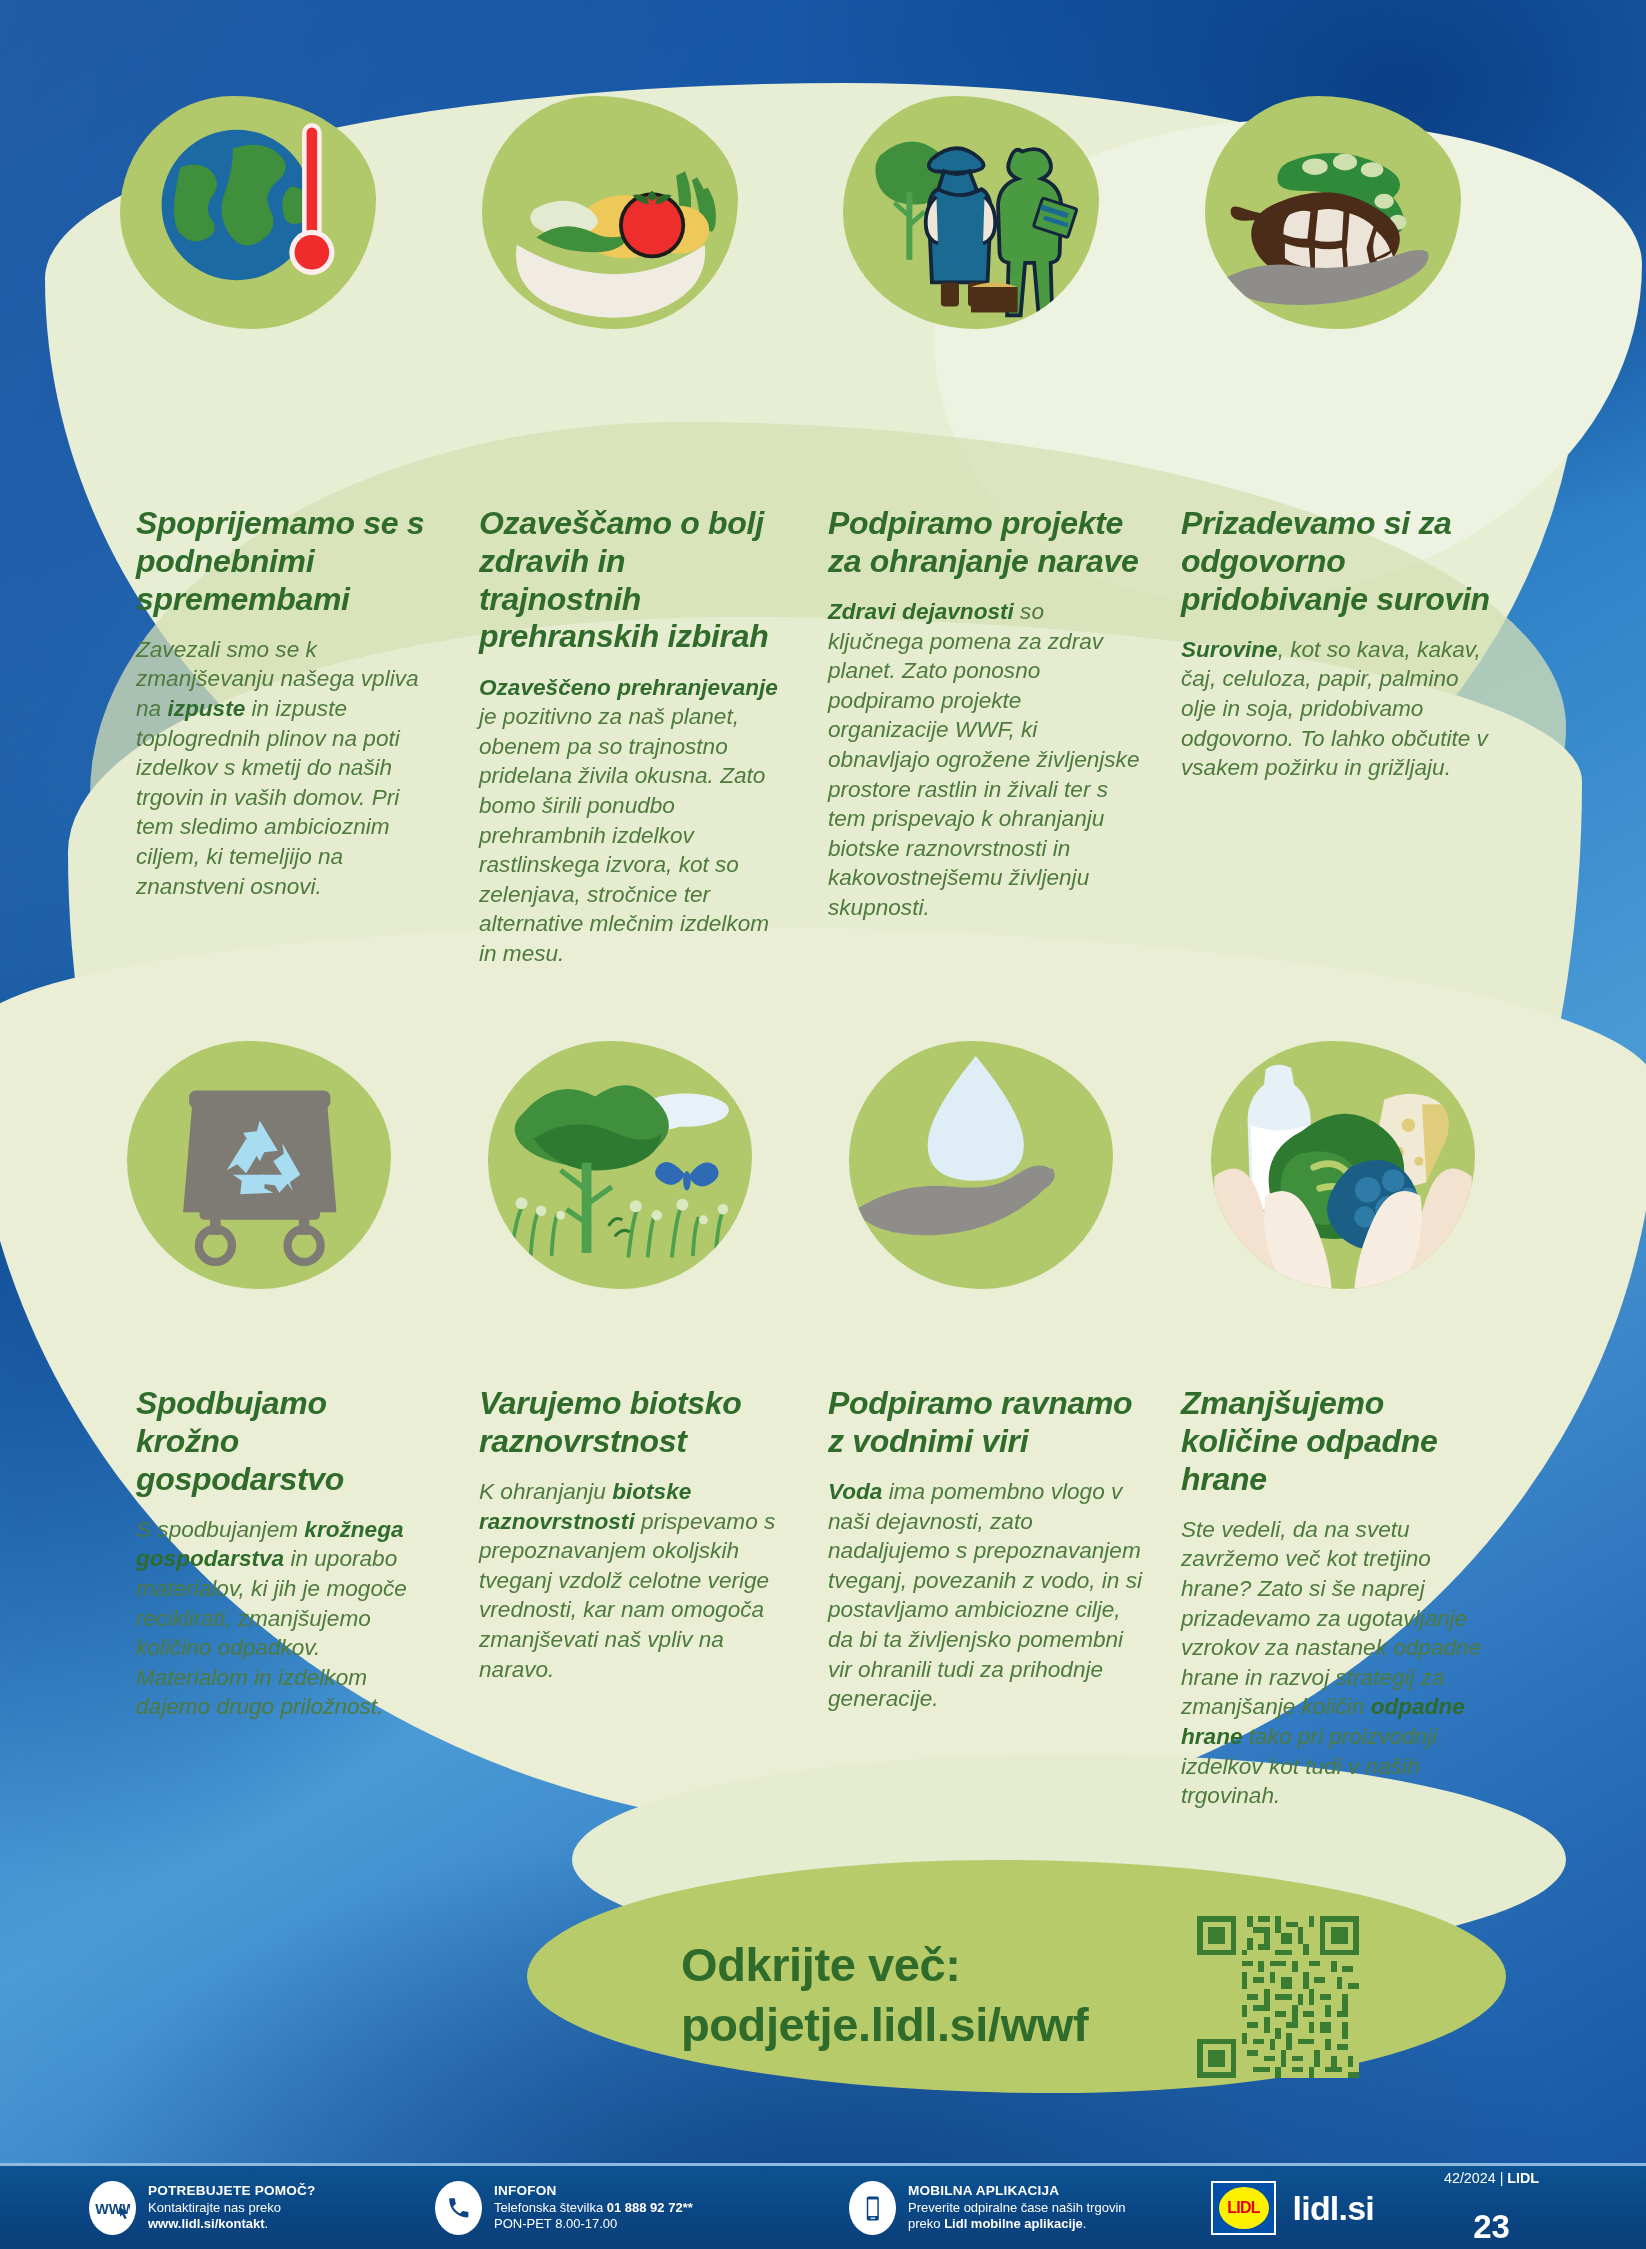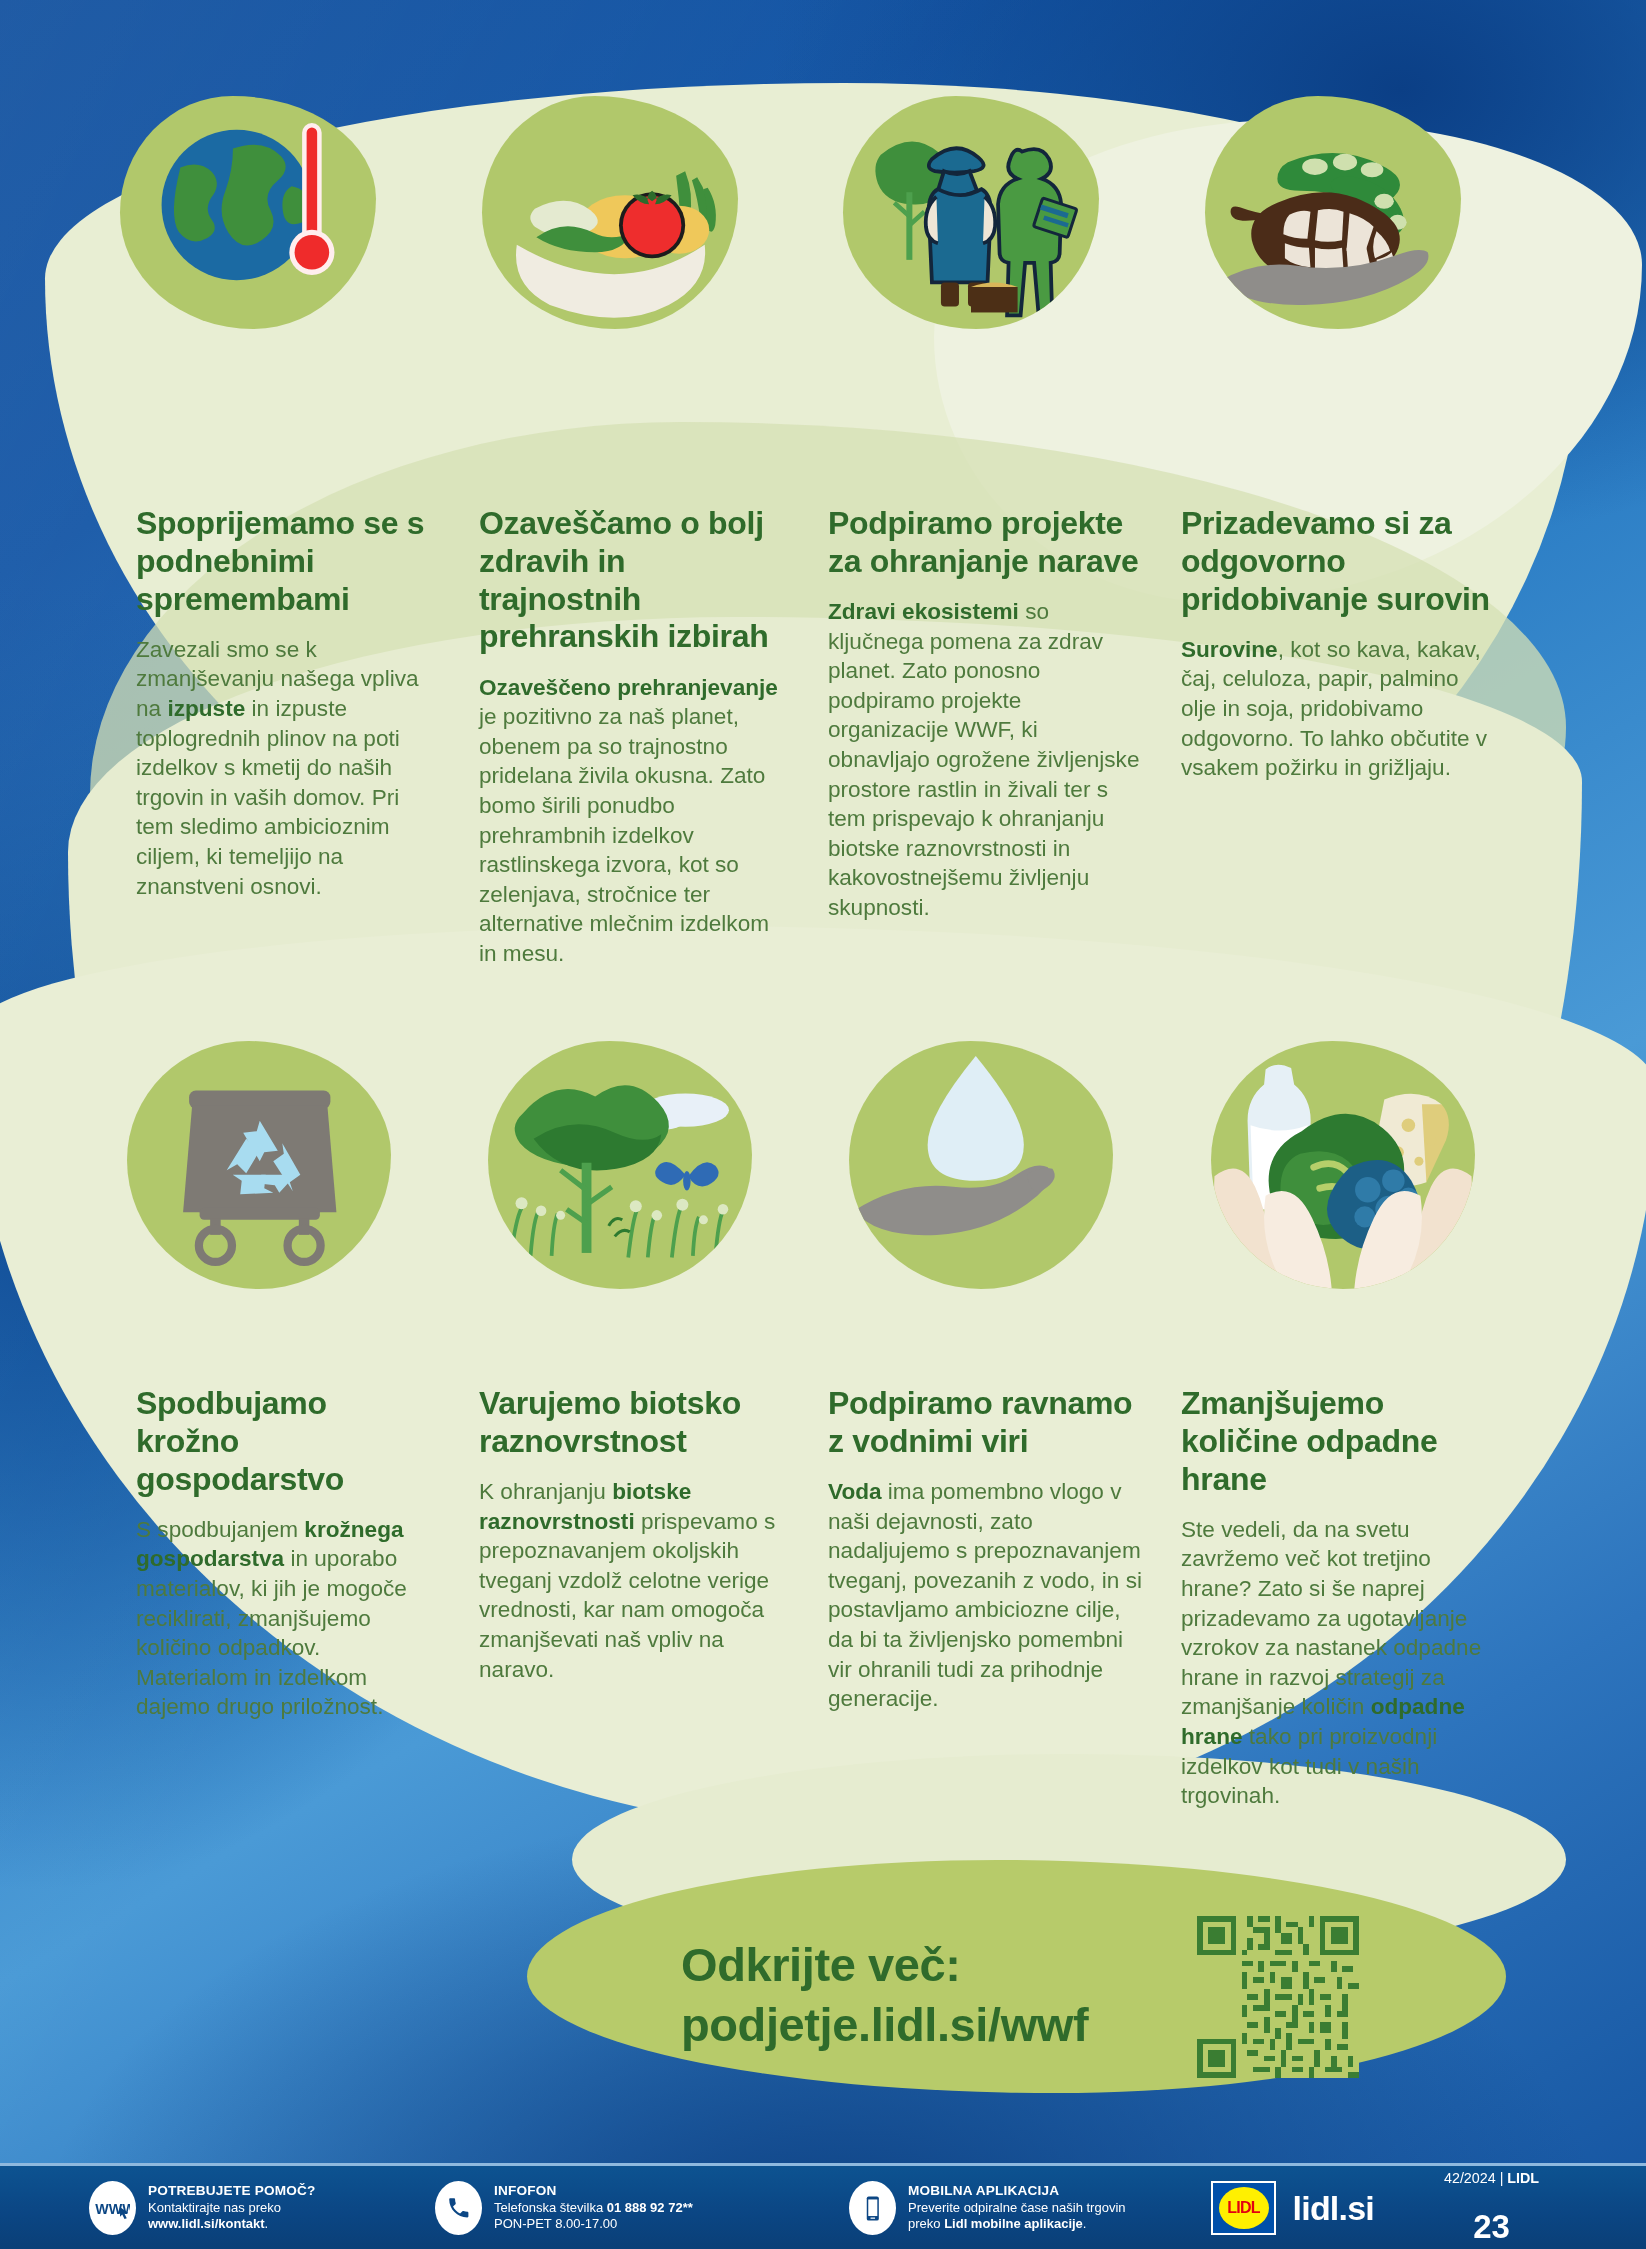--- a/index.html
+++ b/index.html
@@ -77,21 +77,21 @@
     border-radius: 44% 56% 48% 52% / 50% 44% 56% 50%;
     overflow: hidden;
   }
   .tile.row2 {
     width: 264px; height: 248px;
     border-radius: 46% 54% 50% 50% / 48% 46% 54% 52%;
   }
   .tile svg { display: block; width: 100%; height: 100%; }
 
   
-  .col { position: absolute; }
+  .col { position: absolute; font-style: italic; }
   .card-title {
     font-size: 32px;
     line-height: 1.18;
     font-weight: 700;
     color: #2f6b2b;
     letter-spacing: -0.3px;
     margin-bottom: 16.6px;
   }
   .card-body {
     font-size: 22.6px;
@@ -253,21 +253,21 @@
   <div class="card-body">Zavezali smo se k zmanjševanju našega vpliva na <b>izpuste</b> in izpuste toplogrednih plinov na poti izdelkov s kmetij do naših trgovin in vaših domov. Pri tem sledimo ambicioznim ciljem, ki temeljijo na znanstveni osnovi.</div>
 </div>
 
 <div class="col" style="left:479px; top:505px; width:309px;">
   <div class="card-title">Ozaveščamo o bolj zdravih in trajnostnih prehranskih izbirah</div>
   <div class="card-body"><b>Ozaveščeno prehranjevanje</b> je pozitivno za naš planet, obenem pa so trajnostno pridelana živila okusna. Zato bomo širili ponudbo prehrambnih izdelkov rastlinskega izvora, kot so zelenjava, stročnice ter alternative mlečnim izdelkom in mesu.</div>
 </div>
 
 <div class="col" style="left:828px; top:505px; width:316px;">
   <div class="card-title">Podpiramo projekte za ohranjanje narave</div>
-  <div class="card-body"><b>Zdravi ekosistemi</b> so ključnega pomena za zdrav planet. Zato ponosno podpiramo projekte organizacije WWF, ki obnavljajo ogrožene življenjske prostore rastlin in živali ter s tem prispevajo k ohranjanju biotske raznovrstnosti in kakovostnejšemu življenju skupnosti.</div>
+  <div class="card-body"><b>Zdravi dejavnosti</b> so ključnega pomena za zdrav planet. Zato ponosno podpiramo projekte organizacije WWF, ki obnavljajo ogrožene življenjske prostore rastlin in živali ter s tem prispevajo k ohranjanju biotske raznovrstnosti in kakovostnejšemu življenju skupnosti.</div>
 </div>
 
 <div class="col" style="left:1181px; top:505px; width:316px;">
   <div class="card-title">Prizadevamo si za odgovorno pridobivanje surovin</div>
   <div class="card-body"><b>Surovine</b>, kot so kava, kakav, čaj, celuloza, papir, palmino olje in soja, pridobivamo odgovorno. To lahko občutite v vsakem požirku in grižljaju.</div>
 </div>
 
 <div class="tile row2" style="left:127px; top:1041px;">
   <svg viewBox="0 0 350 330">
     <rect x="82" y="66" width="188" height="24" rx="9" fill="#7e7a74"></rect>

